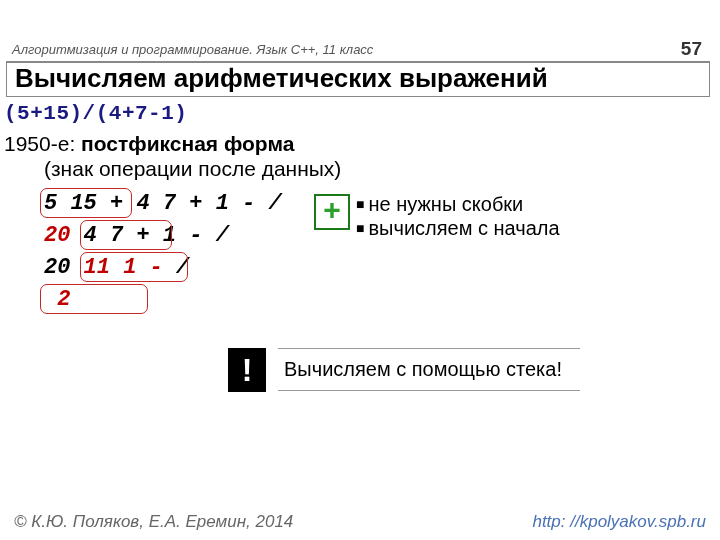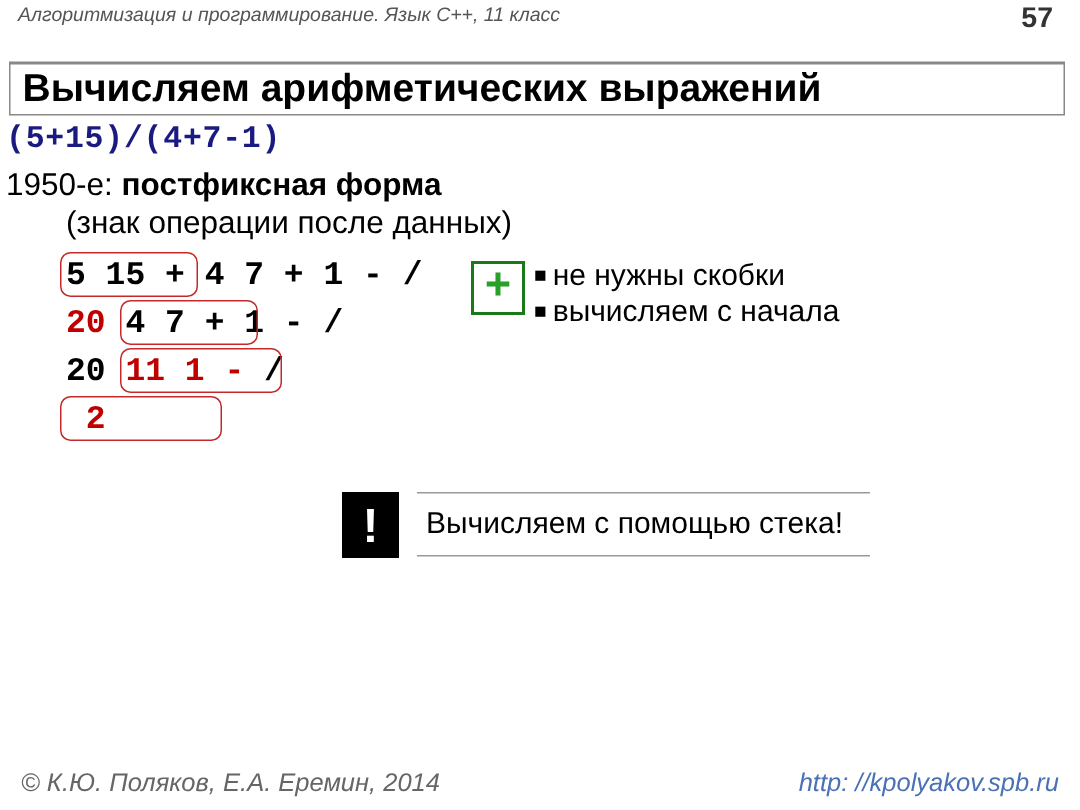--- a/index.html
+++ b/index.html
@@ -7,25 +7,26 @@
     font-family: Arial, sans-serif;
     background: #fff;
     width: 720px;
     height: 540px;
     position: relative;
     overflow: hidden;
   }
   .header-bar {
     display: flex;
     justify-content: space-between;
-    align-items: flex-start;
-    padding: 2px 18px 16px 12px;
+    align-items: center;
+    padding: 2px 18px 0 12px;
     font-style: italic;
     font-size: 13px;
     color: #555;
+    margin-top: 36px;
   }
   .page-num {
     font-weight: bold;
     font-style: normal;
     font-size: 19px;
     color: #333;
   }
   .title-box {
     border: 1px solid #888;
     border-top: 2px solid #888;
@@ -52,21 +53,21 @@
   .intro { margin-top: 4px; }
   .intro-sub { padding-left: 40px; position: relative; top:-2px;}
   .rows {
     margin-top: 4px;
     font-family: "Courier New", monospace;
     font-weight: bold;
     font-size: 22px;
     line-height: 1.45;
     position: relative;
   }
-  .row { position: relative; height: 32px; white-space: pre; padding-left: 40px;}
+  .row { position: relative; height: 32px; white-space: pre; padding-left: 40px; font-style: italic;}
   .red { color: #c00000; }
   .box {
     position: absolute;
     border: 1.5px solid #c62828;
     border-radius: 7px;
     pointer-events: none;
   }
   .plus-block {
     position: absolute;
     left: 310px;

